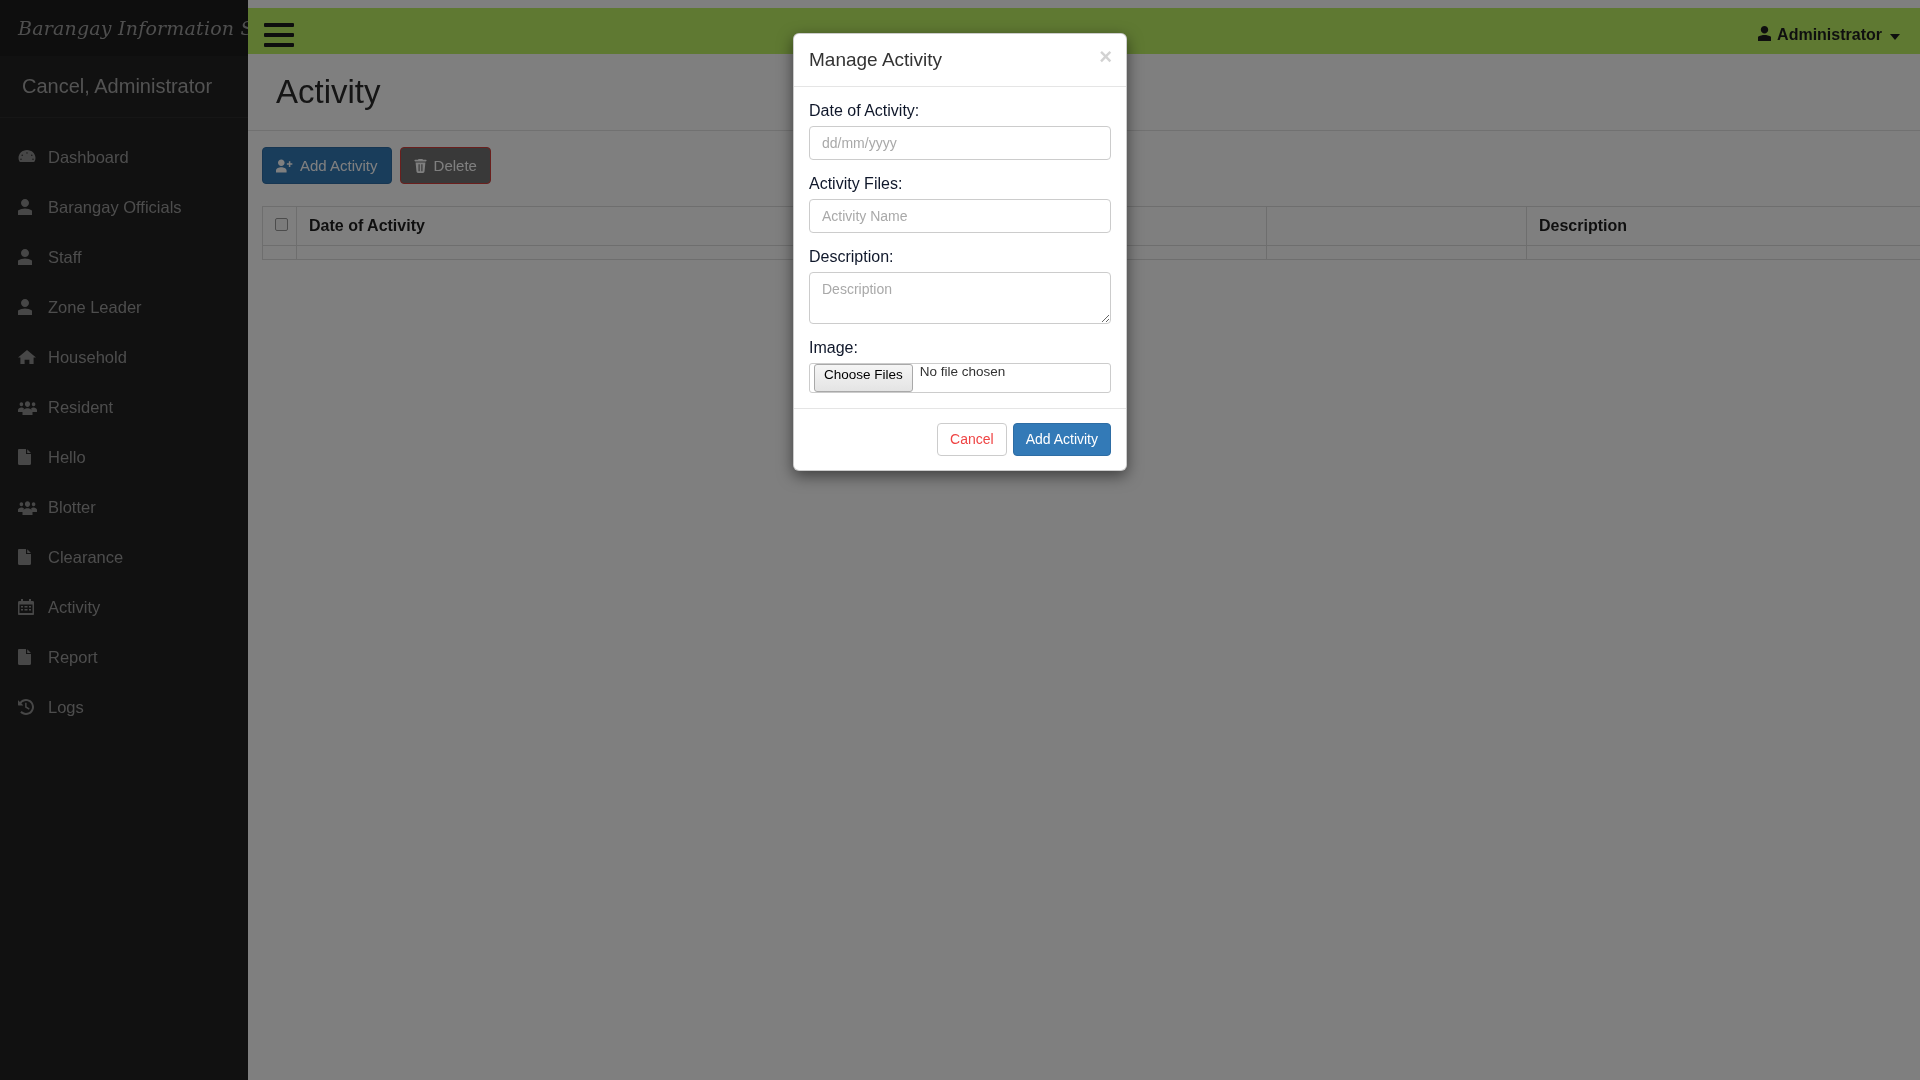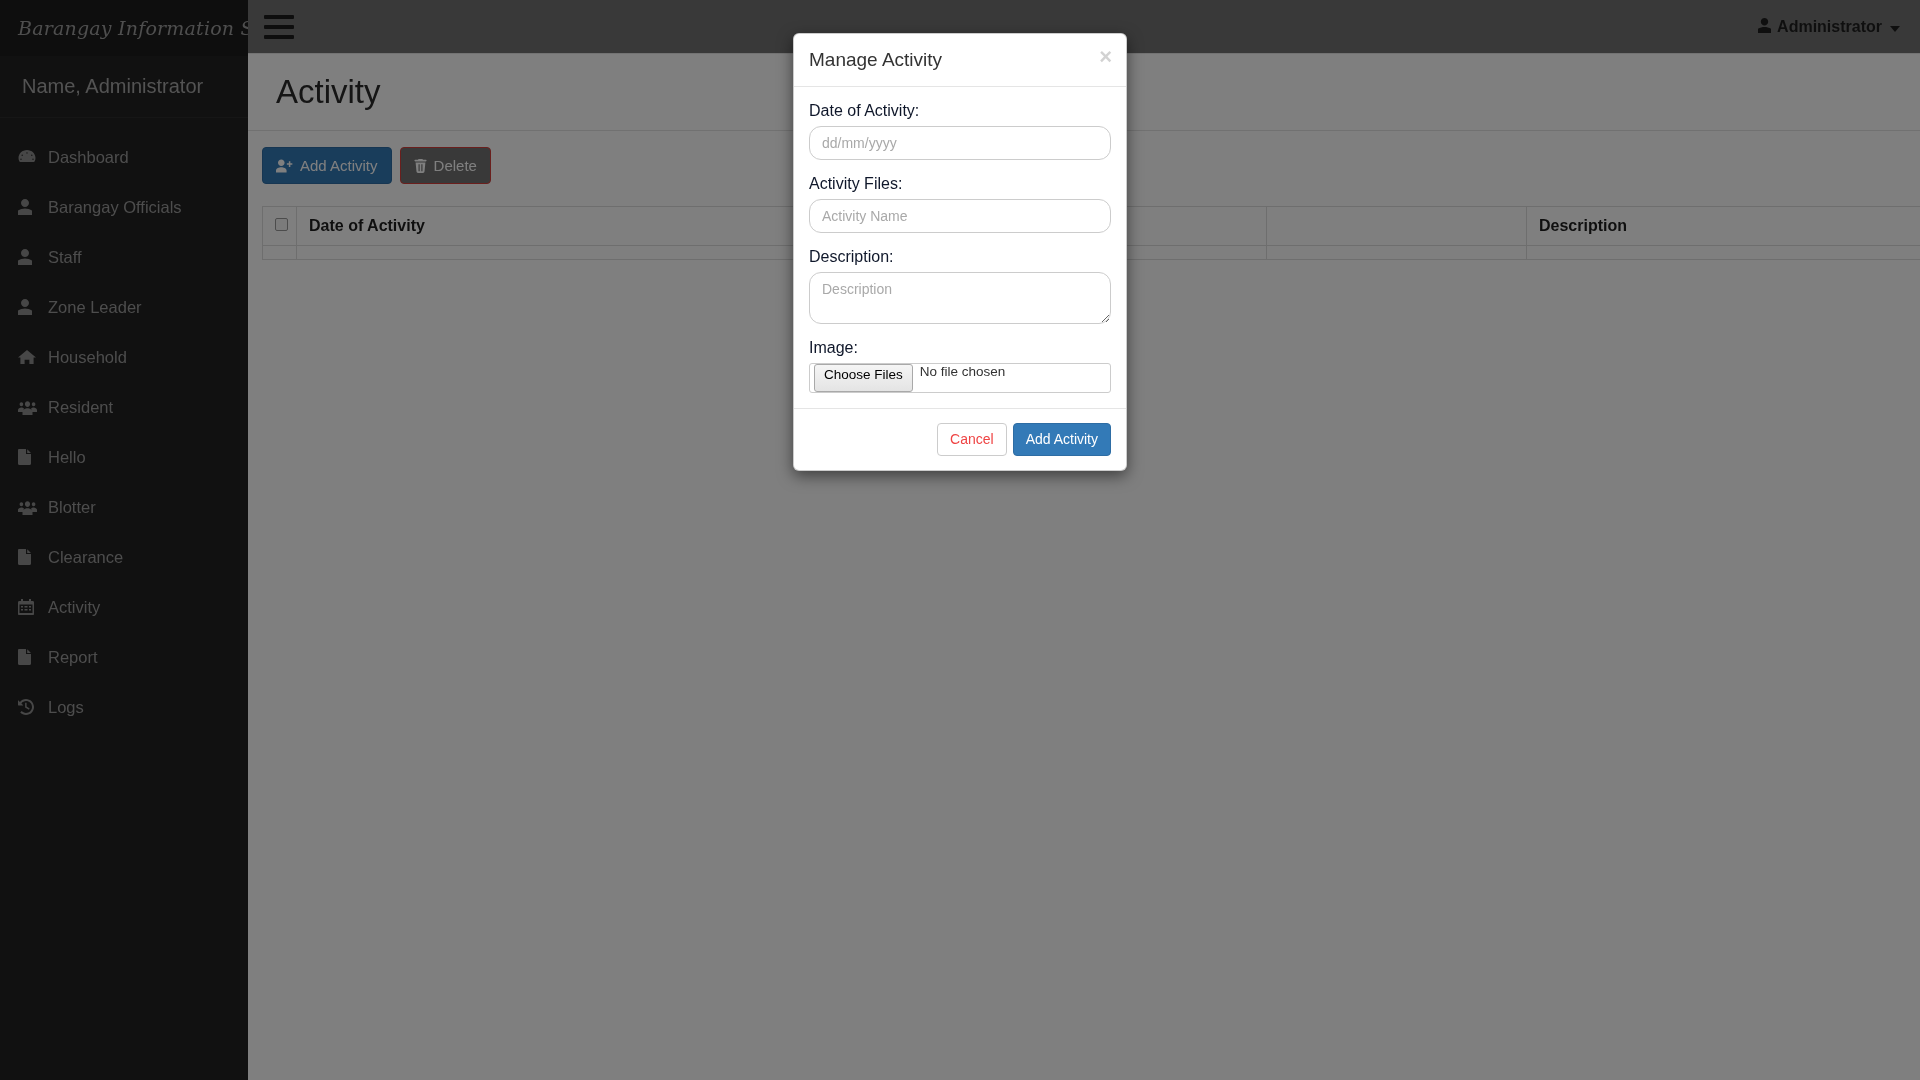--- a/index.html
+++ b/index.html
@@ -57,23 +57,23 @@
   .nav-ico {
     width: 30px; flex: 0 0 30px;
     display: flex; align-items: center; justify-content: flex-start;
     color: #8e8e8e;
   }
   .nav-ico svg { display: block; }
   .nav-label { line-height: 1; }
 
   
   .topbar {
-    position: absolute; left: 248px; top: 0;
+    position: absolute; left: 248px; top: 8px;
     right: 0; height: 54px;
-    background: #737373;
+    background: #bef264;
     border-bottom: 1px solid #e7e7e7;
   }
   .hamburger {
     position: absolute; left: 16px; top: 13px;
     width: 34px; height: 28px;
     display: flex; flex-direction: column; justify-content: center; gap: 6px;
     cursor: pointer;
   }
   .hamburger span {
     display: block; height: 4px; width: 30px;
@@ -205,21 +205,21 @@
   .form-control {
     display: block;
     width: 100%;
     height: 34px;
     padding: 6px 12px;
     font-size: 14px;
     font-family: "Liberation Sans", sans-serif;
     color: #555555;
     background: #ffffff;
     border: 1px solid #cccccc;
-    border-radius: 12px;
+    border-radius: 4px;
     outline: none;
   }
   .form-control::placeholder { color: #a9a9a9; }
   textarea.form-control {
     height: 52px;
     resize: vertical;
     line-height: 1.4;
     padding-top: 7px;
   }
   .file-control {
@@ -267,21 +267,21 @@
 </head>
 <body>
 
 <div class="app">
 
   <aside class="sidebar">
     <div class="brand">
       <span class="brand-text">Barangay Information System</span>
     </div>
     <div class="greeting-wrap">
-      <span class="greeting">Name, Administrator</span>
+      <span class="greeting">Cancel, Administrator</span>
     </div>
 
     <nav class="nav">
 
       <div class="nav-item">
         <span class="nav-ico">
           <svg width="18" height="16" viewBox="0 0 18 16">
               <path fill="currentColor" d="M9 1C4.3 1 .5 4.6.5 9c0 1.3.3 2.5.9 3.6.2.3.5.4.8.4h13.6c.3 0 .6-.1.8-.4.6-1.1.9-2.3.9-3.6C17.5 4.6 13.7 1 9 1zm0 2.2c.4 0 .7.3.7.7s-.3.7-.7.7-.7-.3-.7-.7.3-.7.7-.7zM4.2 5.5c.4 0 .7.3.7.7s-.3.7-.7.7-.7-.3-.7-.7.3-.7.7-.7zm9.6 0c.4 0 .7.3.7.7s-.3.7-.7.7-.7-.3-.7-.7.3-.7.7-.7zM3 9.6c.4 0 .7.3.7.7s-.3.7-.7.7-.7-.3-.7-.7.3-.7.7-.7zm12 0c.4 0 .7.3.7.7s-.3.7-.7.7-.7-.3-.7-.7.3-.7.7-.7zM11.8 5.3L9.6 8.1c-.2-.1-.4-.1-.6-.1-1 0-1.8.8-1.8 1.8 0 .3.1.6.2.8h3.2c.1-.2.2-.5.2-.8 0-.5-.2-1-.5-1.3l2.2-2.8-.7-.4z"></path>
             </svg>
         </span>

